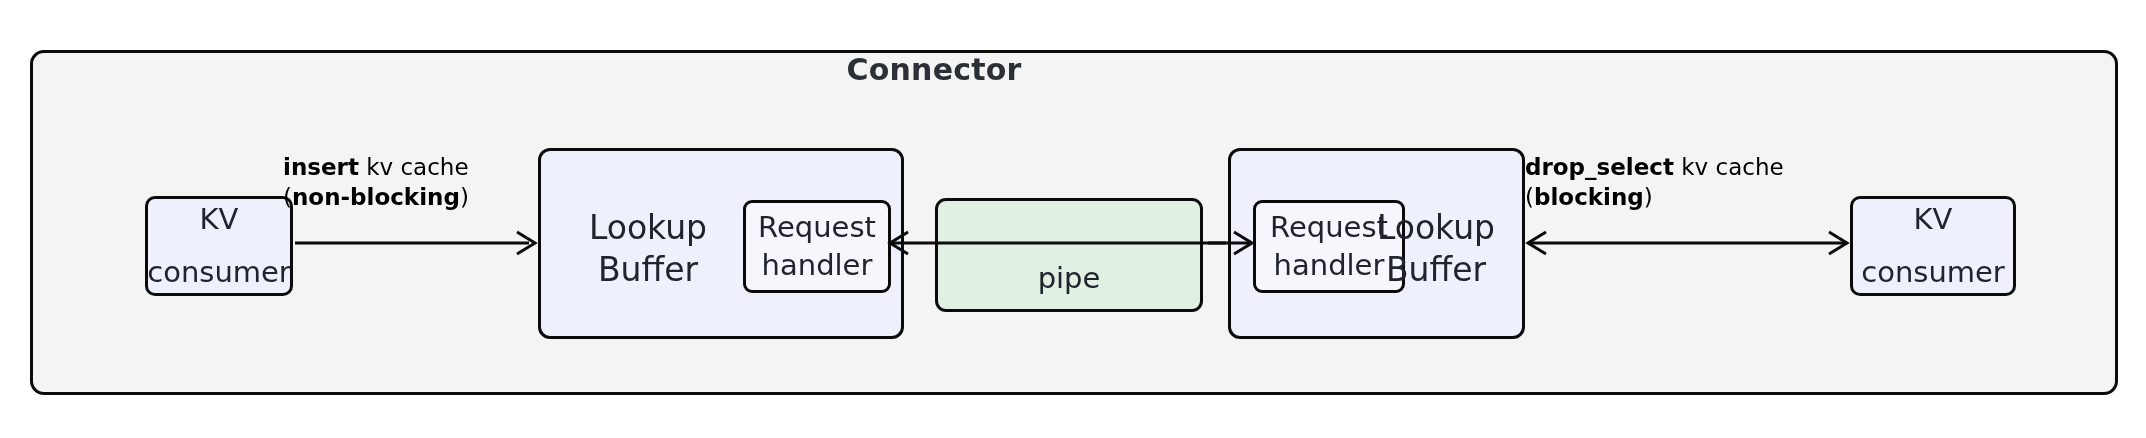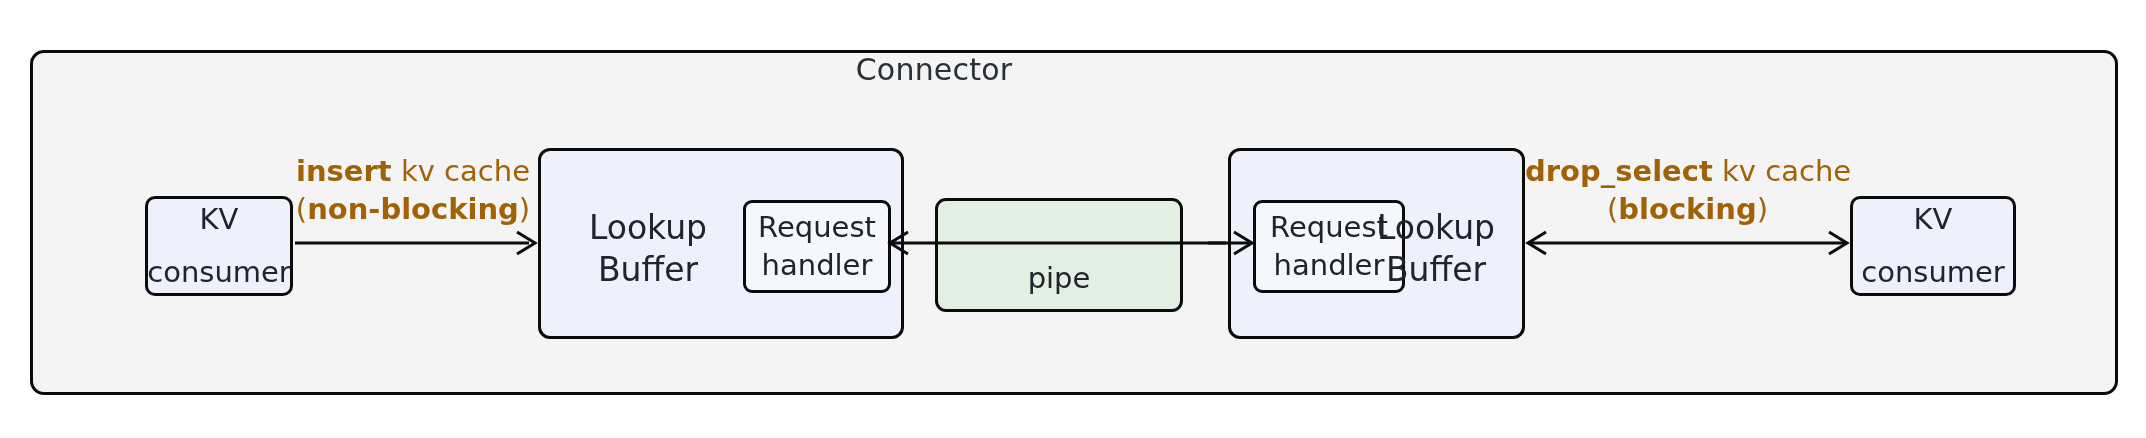--- a/index.html
+++ b/index.html
@@ -33,20 +33,21 @@
   .connector-title {
     position: absolute;
     left: 0;
     top: 52px;
     width: 1868px;
     text-align: center;
     font-size: 30px;
     color: #2b2f36;
     letter-spacing: 0.2px;
     white-space: nowrap;
+    font-weight: bold;
   }
 
   
   .node {
     position: absolute;
     box-sizing: border-box;
     border: 3px solid #0b0b0b;
     border-radius: 10px;
     display: flex;
     flex-direction: column;
@@ -116,21 +117,21 @@
     align-items: center;
     justify-content: center;
     white-space: nowrap;
   }
   #handler-left  { left: 202px; top: 49px; width: 148px; height: 93px; }
   #handler-right { left: 22px;  top: 49px; width: 152px; height: 93px; }
 
   
   #pipe-box {
     left: 935px; top: 198px;
-    width: 248px; height: 114px;
+    width: 268px; height: 114px;
     border-radius: 11px;
     justify-content: flex-end;
     padding-bottom: 12px;
   }
 
   
   .arrow-svg {
     position: absolute;
     overflow: visible;
   }
@@ -143,24 +144,24 @@
     fill: none;
     stroke: #0b0b0b;
     stroke-width: 3;
     stroke-linecap: butt;
     stroke-linejoin: miter;
   }
 
   
   .edge-label {
     position: absolute;
-    text-align: center;
-    font-size: 29px;
+    text-align: left;
+    font-size: 23px;
     line-height: 1.32;
-    color: #a16207;
+    color: #000000;
     white-space: nowrap;
   }
   .edge-label b { font-weight: 700; }
   #label-insert      { left: 283px;  top: 152px; width: 260px; }
   #label-drop-select { left: 1525px; top: 152px; width: 325px; }
 </style>
 </head>
 <body>
 
 <div id="stage">

